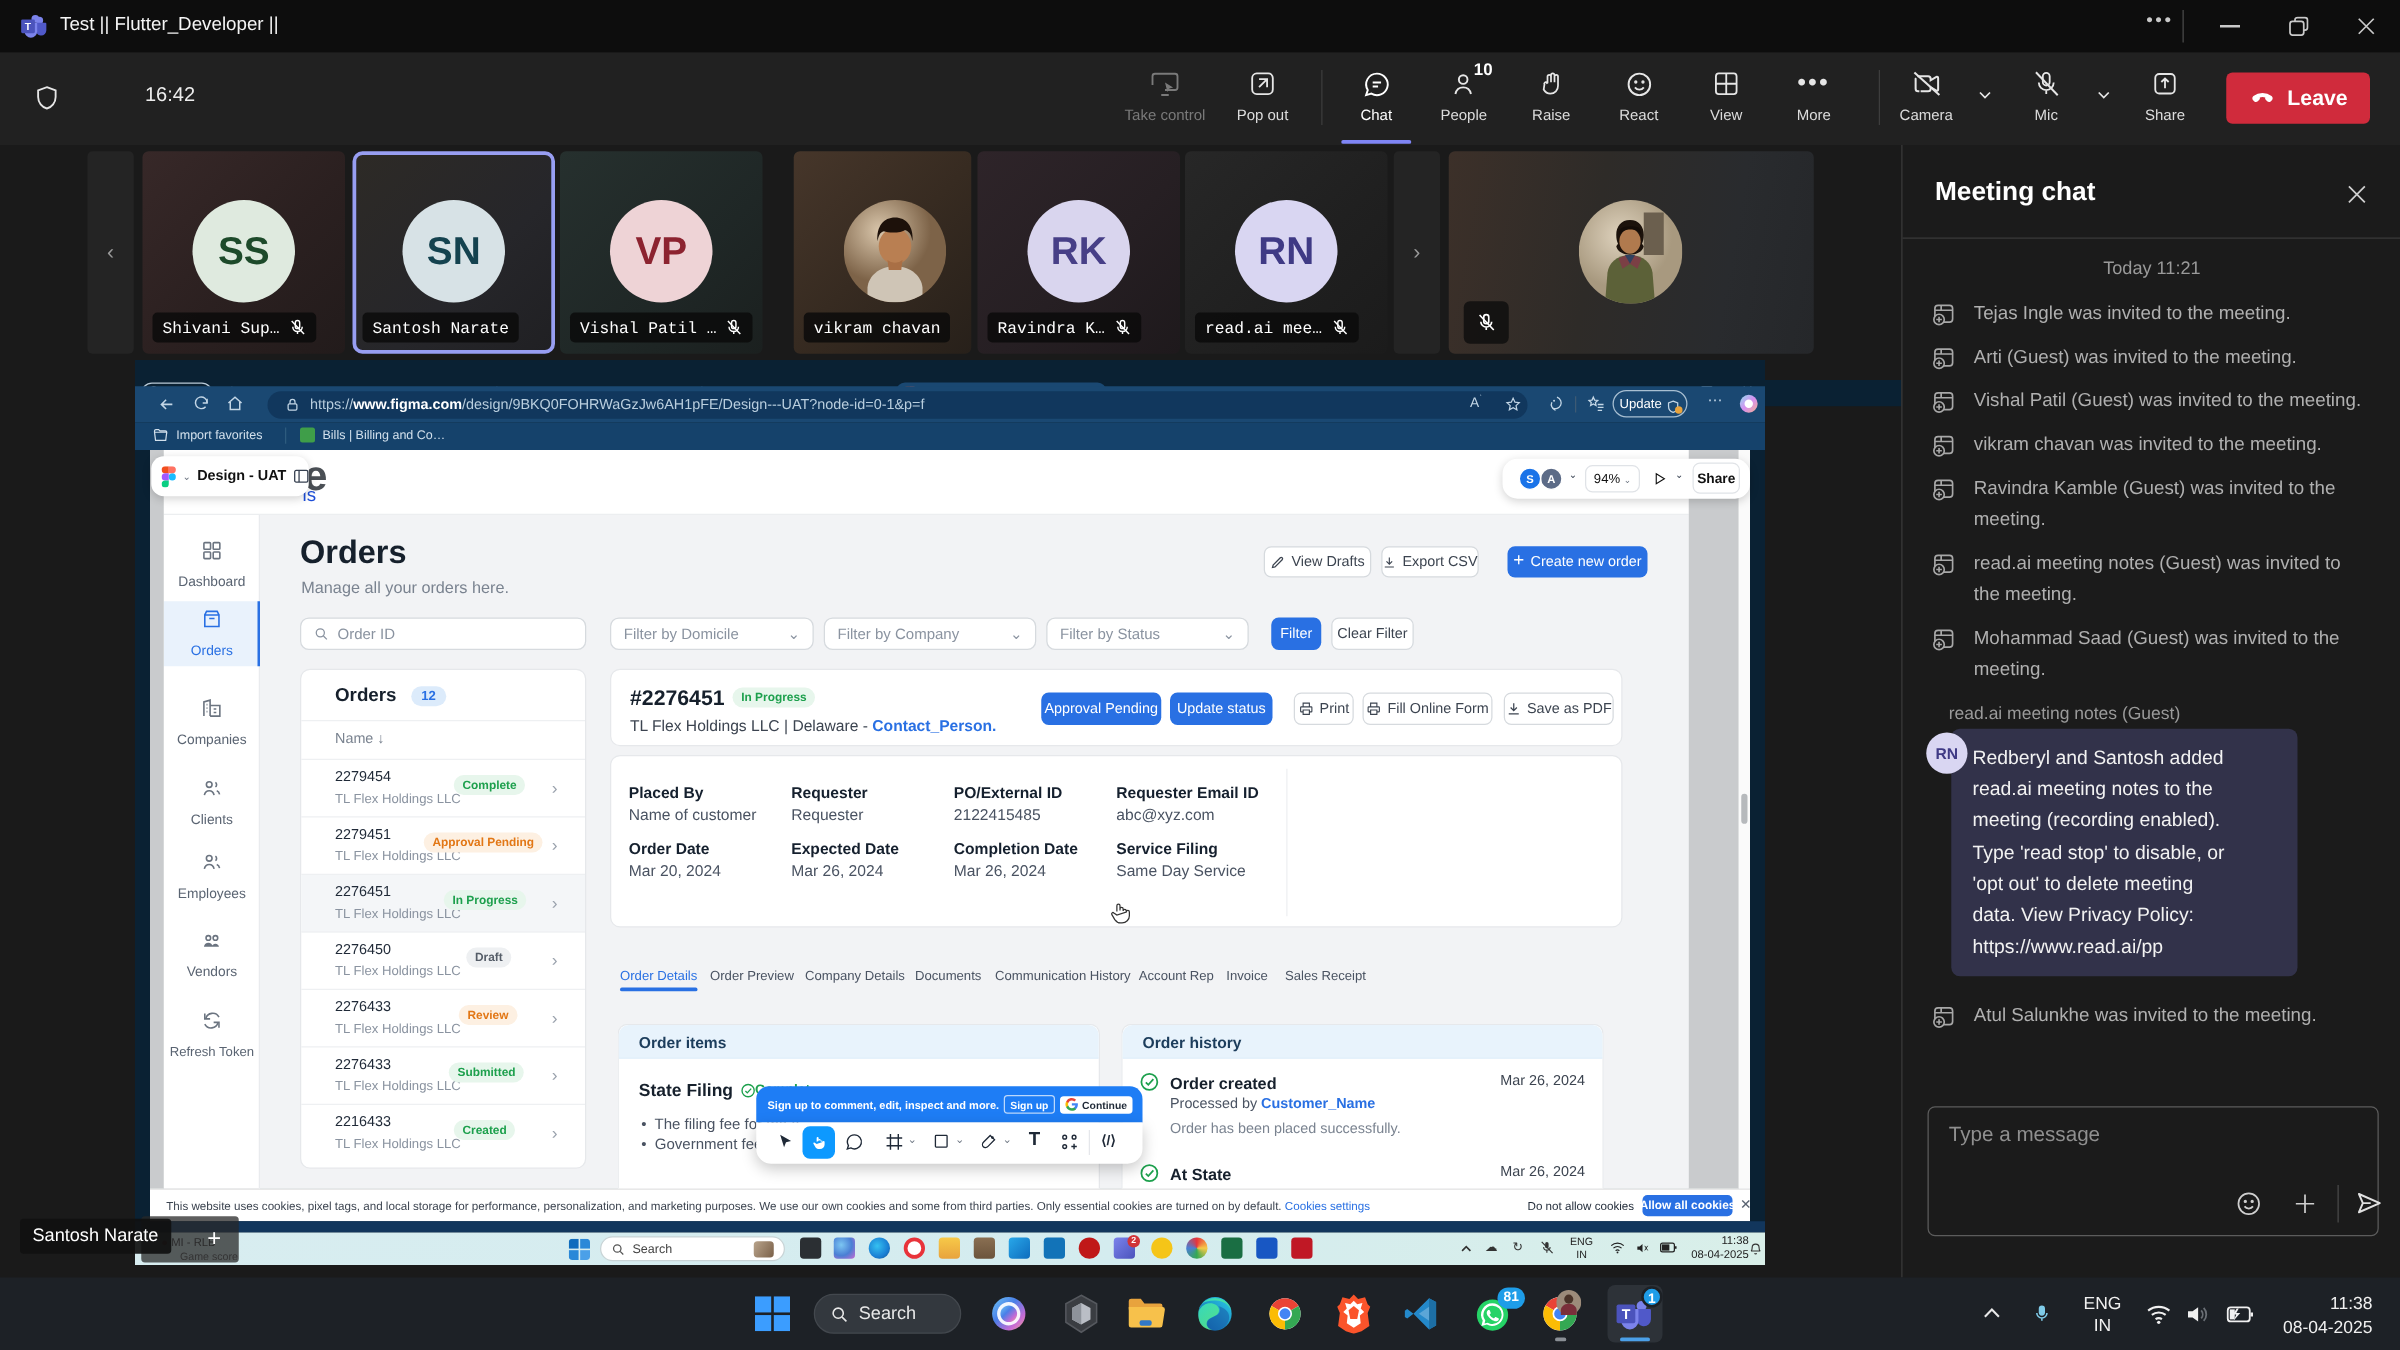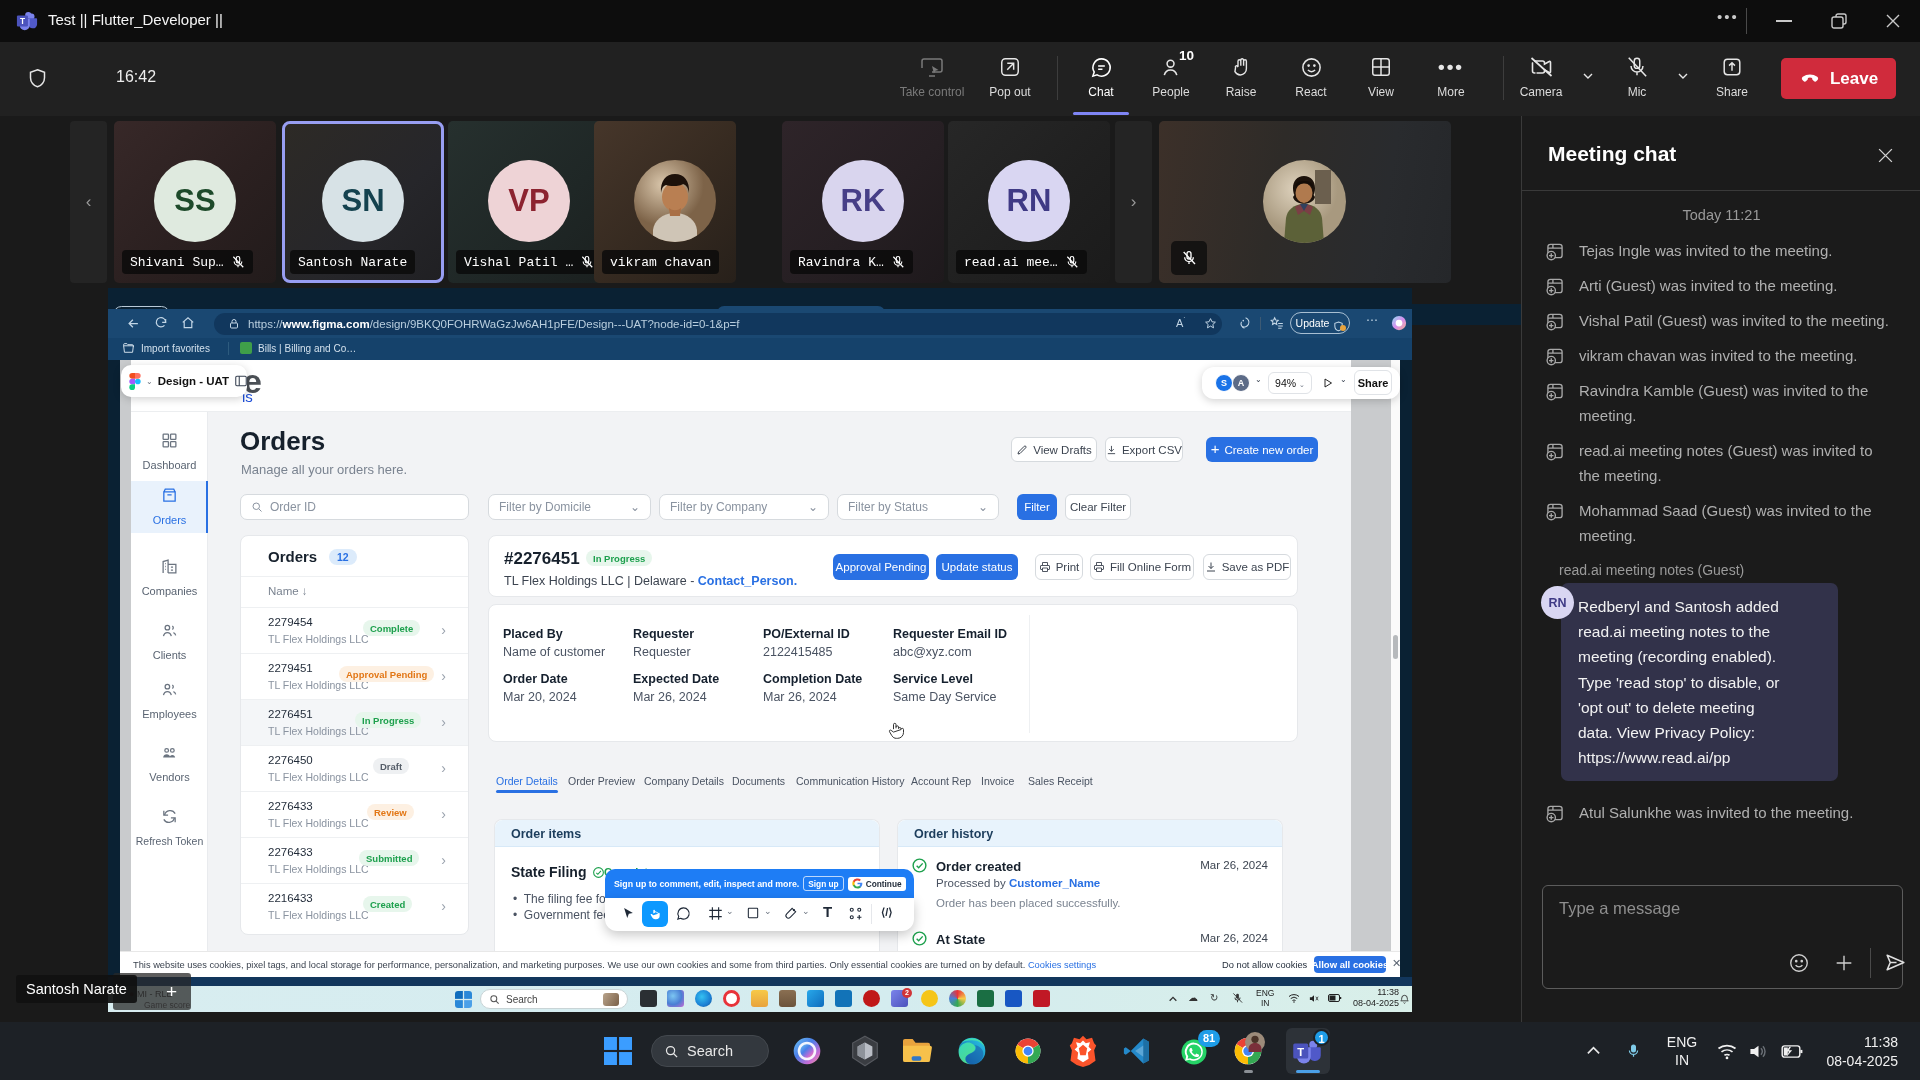--- a/index.html
+++ b/index.html
@@ -236,21 +236,21 @@
     <div class="tile" style="left:448px;width:162px;background:linear-gradient(135deg,#26302e 0%,#1f2726 60%,#1b201f 100%)">
       <div class="av" style="left:40px;top:39px;width:82px;height:82px;background:#eed3d6;color:#8c2330;font-size:31px">VP</div>
       <div class="ntag">Vishal Patil …
         <svg width="14" height="14" viewBox="0 0 24 24" fill="none" stroke="#fff" stroke-width="2">
             <rect x="9" y="2.5" width="6" height="11" rx="3"></rect>
             <path d="M5.5 11a6.5 6.5 0 0 0 13 0M12 17.5V21"></path>
             <path d="M4 3l17 18"></path>
           </svg>
       </div>
     </div>
-    <div class="tile" style="left:594px;width:142px;background:linear-gradient(135deg,#46362a 0%,#372b21 50%,#27201a 100%)">
+    <div class="tile" style="left:635px;width:142px;background:linear-gradient(135deg,#46362a 0%,#372b21 50%,#27201a 100%)">
       <div class="av" style="left:40px;top:39px;width:82px;height:82px;overflow:hidden">
         <svg width="82" height="82" viewBox="0 0 82 82">
             <defs>
               <radialGradient id="vkbg" cx="35%" cy="30%">
                 <stop offset="0%" stop-color="#d9c6ab"></stop>
                 <stop offset="100%" stop-color="#7d6348"></stop>
               </radialGradient>
             </defs>
           <rect width="82" height="82" fill="url(#vkbg)"></rect>
           <ellipse cx="41" cy="37" rx="13" ry="14.5" fill="#b97f52"></ellipse>
@@ -608,21 +608,21 @@
             </div>
           <div class="abs" style="left:144px;top:67px">
               <div class="fldl">Expected Date</div>
               <div class="fldv">Mar 26, 2024</div>
             </div>
           <div class="abs" style="left:274px;top:67px">
               <div class="fldl">Completion Date</div>
               <div class="fldv">Mar 26, 2024</div>
             </div>
           <div class="abs" style="left:404px;top:67px">
-              <div class="fldl">Service Level</div>
+              <div class="fldl">Service Filing</div>
               <div class="fldv">Same Day Service</div>
             </div>
           <div class="abs" style="left:540px;top:10px;width:1px;height:118px;background:#eef0f2"></div>
         </div>
 
         <div class="tabitem" style="left:288px;top:363px;color:#2970e3;font-weight:normal">Order Details</div>
         <div class="abs" style="left:288px;top:378px;width:62px;height:3px;background:#2970e3;border-radius:2px"></div>
         <div class="tabitem" style="left:360px;top:363px">Order Preview</div>
         <div class="tabitem" style="left:436px;top:363px">Company Details</div>
         <div class="tabitem" style="left:524px;top:363px">Documents</div>

